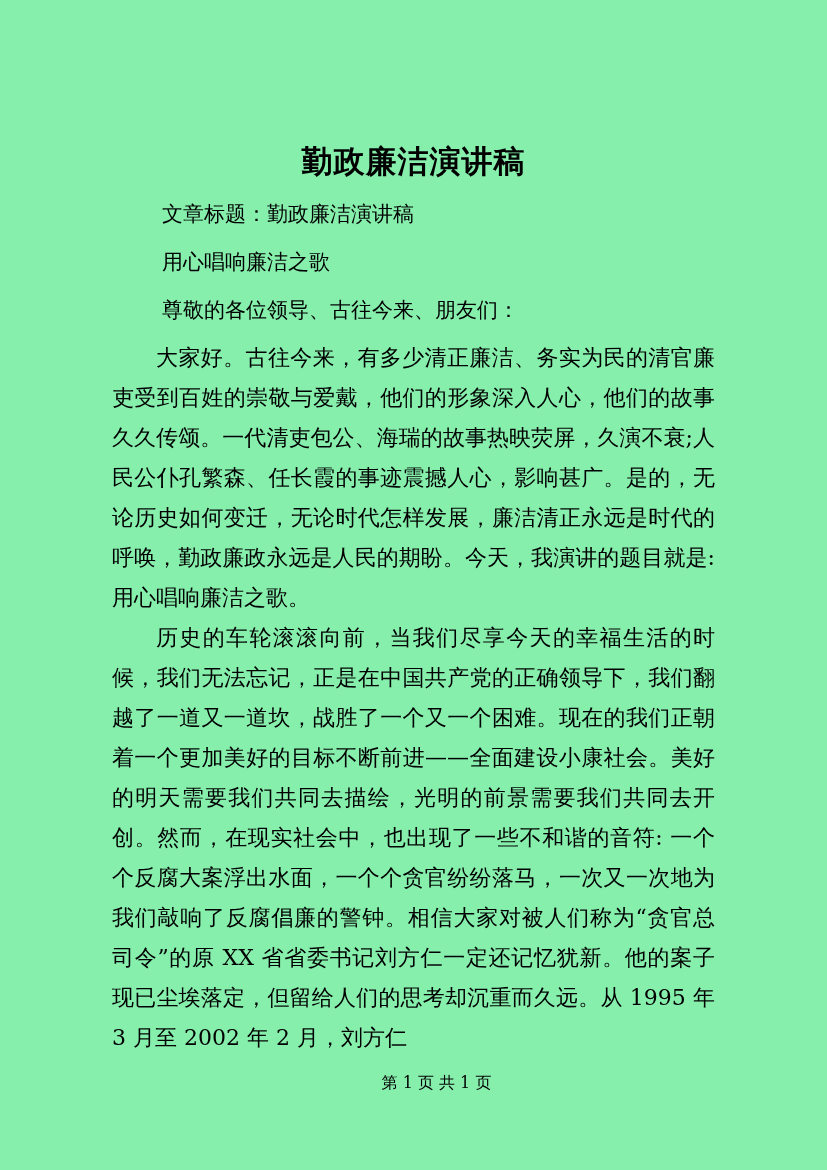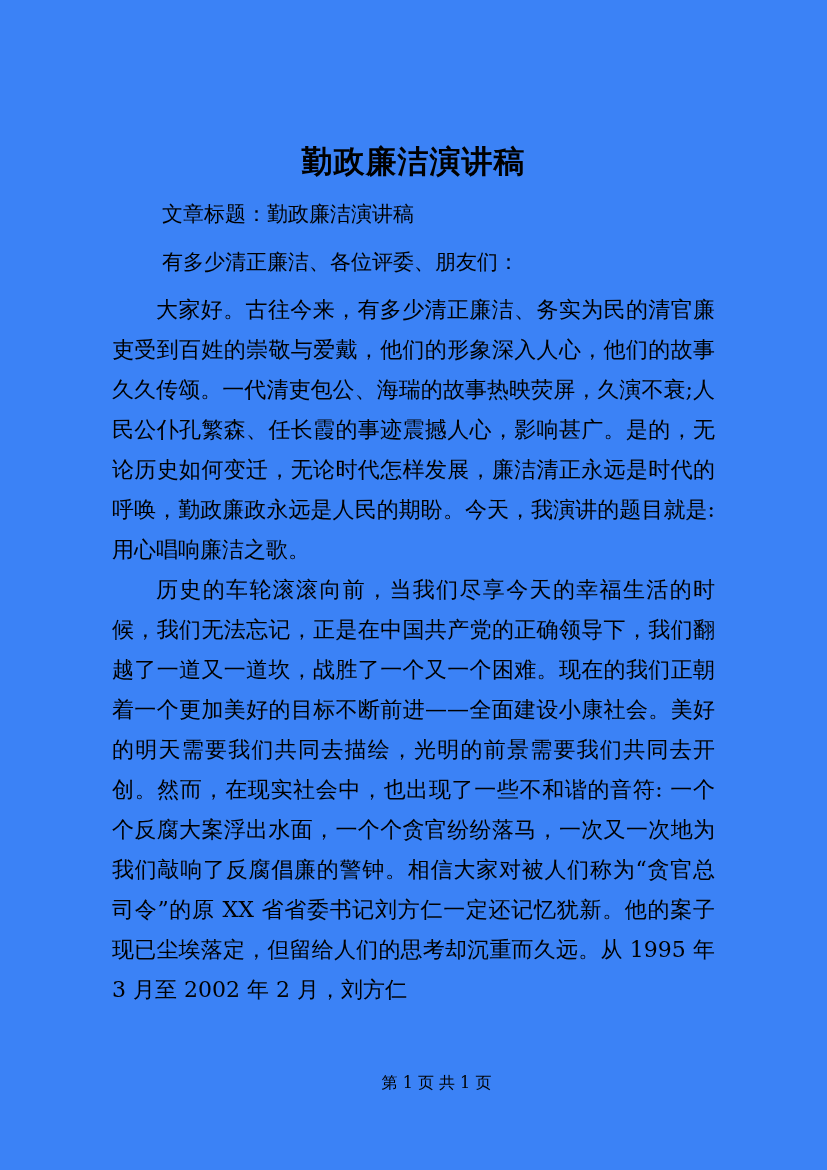--- a/index.html
+++ b/index.html
@@ -5,21 +5,21 @@
   * { box-sizing: border-box; }
   html, body {
     margin: 0;
     padding: 0;
     background: #ffffff;
   }
   .page {
     position: relative;
     width: 827px;
     height: 1170px;
-    background: #3b82f6;
+    background: #86efac;
     overflow: hidden;
     font-family: "DejaVu Serif", "Liberation Serif", serif;
     color: #000000;
   }
   .content {
     position: absolute;
     left: 112px;
     right: 112px;
     top: 140px;
   }
@@ -64,22 +64,23 @@
 </style>
 </head>
 <body>
 
 <div class="page">
   <div class="content">
     <h1 class="doc-title">勤政廉洁演讲稿</h1>
 
     <p class="meta-line">文章标题：勤政廉洁演讲稿</p>
 
+    <p class="meta-line">用心唱响廉洁之歌</p>
 
-    <p class="meta-line">有多少清正廉洁、各位评委、朋友们：</p>
+    <p class="meta-line">尊敬的各位领导、古往今来、朋友们：</p>
 
     <p class="body-para first">大家好。古往今来，有多少清正廉洁、务实为民的清官廉吏受到百姓的崇敬与爱戴，他们的形象深入人心，他们的故事久久传颂。一代清吏包公、海瑞的故事热映荧屏，久演不衰;人民公仆孔繁森、任长霞的事迹震撼人心，影响甚广。是的，无论历史如何变迁，无论时代怎样发展，廉洁清正永远是时代的呼唤，勤政廉政永远是人民的期盼。今天，我演讲的题目就是: 用心唱响廉洁之歌。</p>
 
     <p class="body-para">历史的车轮滚滚向前，当我们尽享今天的幸福生活的时候，我们无法忘记，正是在中国共产党的正确领导下，我们翻越了一道又一道坎，战胜了一个又一个困难。现在的我们正朝着一个更加美好的目标不断前进——全面建设小康社会。美好的明天需要我们共同去描绘，光明的前景需要我们共同去开创。然而，在现实社会中，也出现了一些不和谐的音符: 一个个反腐大案浮出水面，一个个贪官纷纷落马，一次又一次地为我们敲响了反腐倡廉的警钟。相信大家对被人们称为“贪官总司令”的原 XX 省省委书记刘方仁一定还记忆犹新。他的案子现已尘埃落定，但留给人们的思考却沉重而久远。从 1995 年 3 月至 2002 年 2 月，刘方仁</p>
   </div>
 
   <div class="footer">
     <span>第 1 页 共 1 页</span>
   </div>
 </div>

